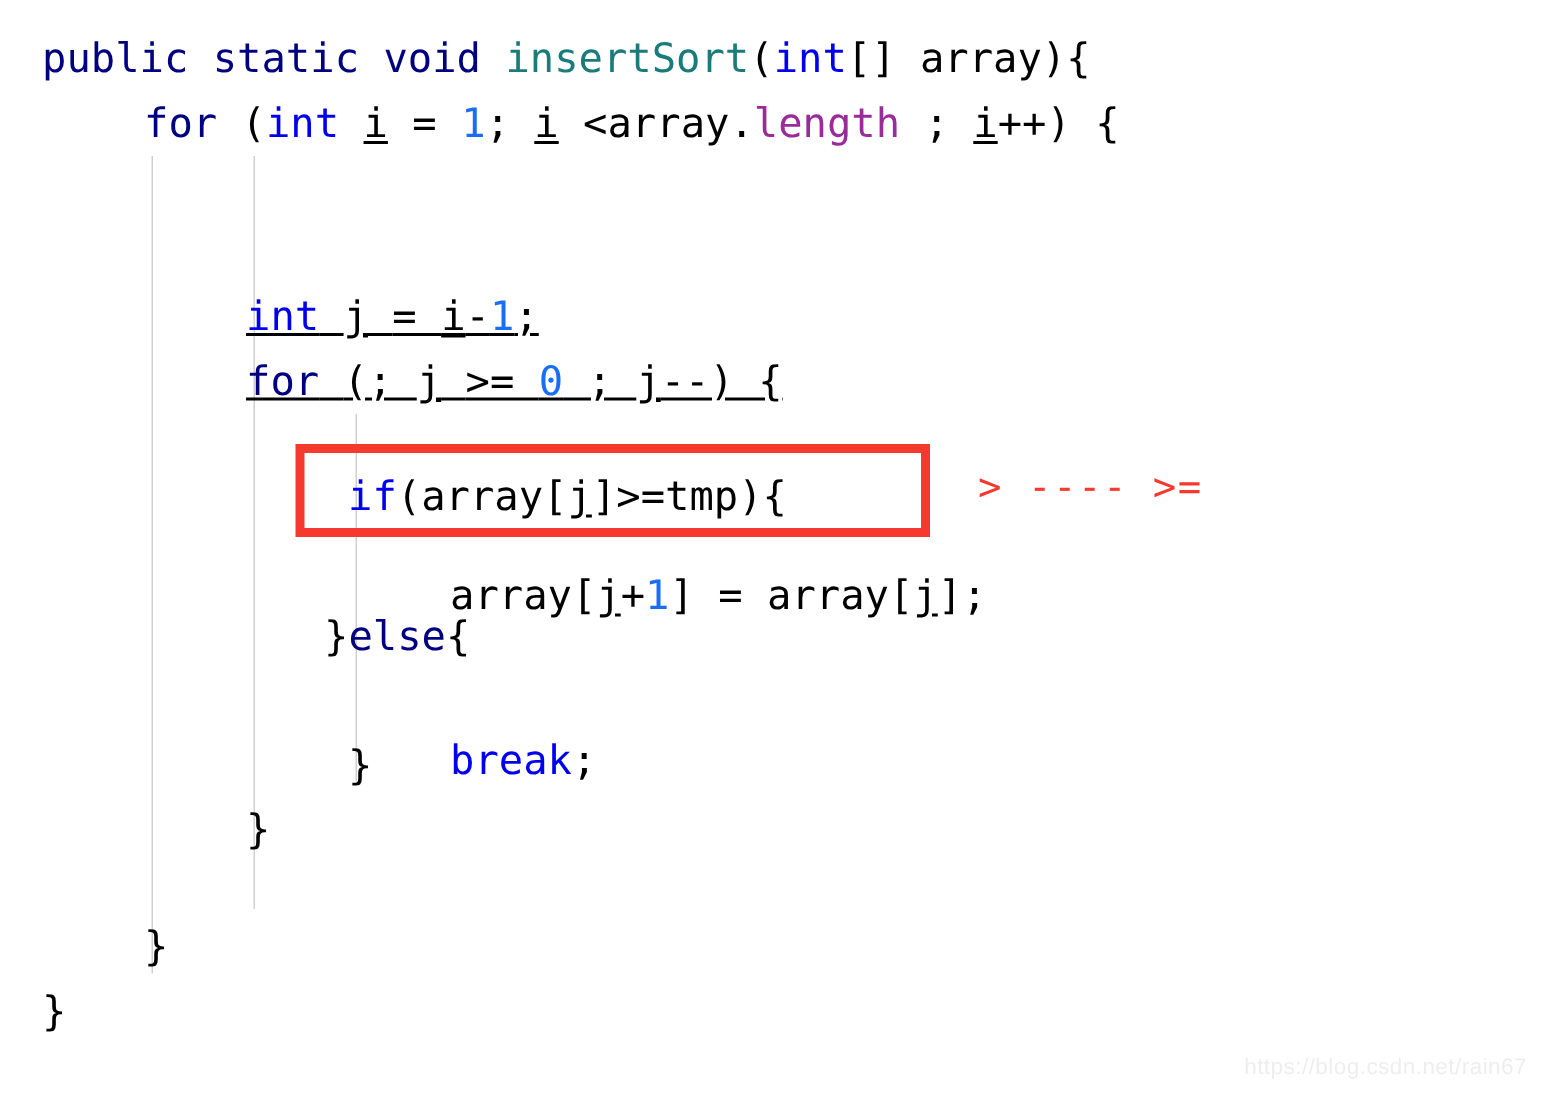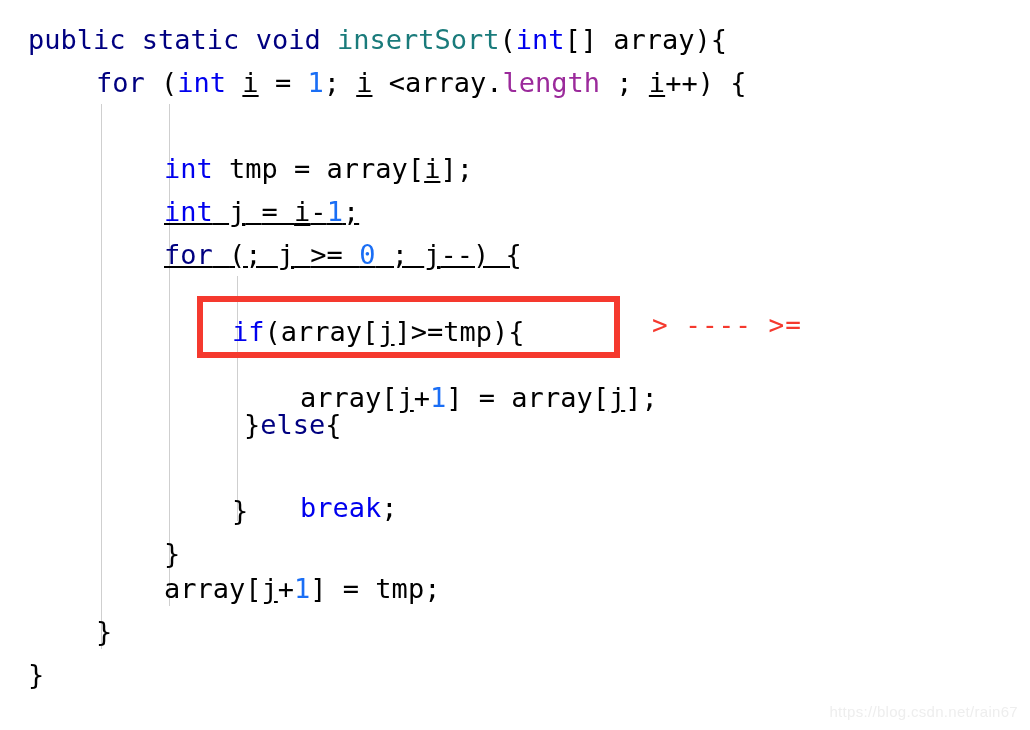--- a/index.html
+++ b/index.html
@@ -97,39 +97,37 @@
   <div class="indent-guide" style="left:101px; top:104px; height:545px;"></div>
   <div class="indent-guide" style="left:169px; top:104px; height:502px;"></div>
   <div class="indent-guide" style="left:237px; top:276px; height:245px;"></div>
 
   <div id="code">
 
     <div class="code-line" style="top:18px; left:28px;"><span class="kw">public</span> <span class="kw">static</span> <span class="kw">void</span> <span class="meth">insertSort</span><span class="plain">(</span><span class="kw2">int</span><span class="plain">[] array){</span></div>
 
     <div class="code-line" style="top:61px; left:96px;"><span class="kw">for</span> <span class="plain">(</span><span class="kw2">int</span> <span class="plain udl">i</span> <span class="plain">=</span> <span class="num">1</span><span class="plain">; </span><span class="plain udl">i</span> <span class="plain">&lt;array.</span><span class="field">length</span><span class="plain"> ; </span><span class="plain udl">i</span><span class="plain">++) {</span></div>
 
-    <div class="code-line" style="top:147px; left:164px;"><span class="kw2">int</span> <span class="plain">tmp = array[</span><span class="plain udl">i</span><span class="plain">];</span></div>
 
     <div class="code-line" style="top:190px; left:164px;text-decoration:underline;"><span class="kw2">int</span> <span class="plain udl">j</span> <span class="plain">= </span><span class="plain udl">i</span><span class="plain">-</span><span class="num">1</span><span class="plain">;</span></div>
 
     <div class="code-line" style="top:233px; left:164px;text-decoration:underline;"><span class="kw">for</span> <span class="plain">(; </span><span class="plain udl">j</span> <span class="plain">&gt;= </span><span class="num">0</span><span class="plain"> ; </span><span class="plain udl">j</span><span class="plain">--) {</span></div>
 
     <div class="code-line" style="top:310px; left:232px;"><span class="kw2">if</span><span class="plain">(array[</span><span class="plain udl">j</span><span class="plain">]&gt;=tmp){</span></div>
 
     <div class="code-line" style="top:376px; left:300px;"><span class="plain">array[</span><span class="plain udl">j</span><span class="plain">+</span><span class="num">1</span><span class="plain">] = array[</span><span class="plain udl">j</span><span class="plain">];</span></div>
 
-    <div class="code-line" style="top:403px; left:244px;"><span class="plain">}</span><span class="kw">else</span><span class="plain">{</span></div>
+    <div class="code-line" style="top:403px; left:216px;"><span class="plain">}</span><span class="kw">else</span><span class="plain">{</span></div>
 
     <div class="code-line" style="top:446px; left:300px;margin-top:40px;"><span class="kw2">break</span><span class="plain">;</span></div>
 
     <div class="code-line" style="top:489px; left:232px;"><span class="plain">}</span></div>
 
     <div class="code-line" style="top:532px; left:164px;"><span class="plain">}</span></div>
 
-    <div class="code-line" style="top:567px; left:164px;"><span class="plain">array[</span><span class="plain udl">j</span><span class="plain">+</span><span class="num">1</span><span class="plain">] = tmp;</span></div>
 
     <div class="code-line" style="top:610px; left:96px;"><span class="plain">}</span></div>
 
     <div class="code-line" style="top:653px; left:28px;"><span class="plain">}</span></div>
 
   </div>
 
   <div id="highlight-box"></div>
 
   <div id="annotation">&gt; ---- &gt;=</div>

